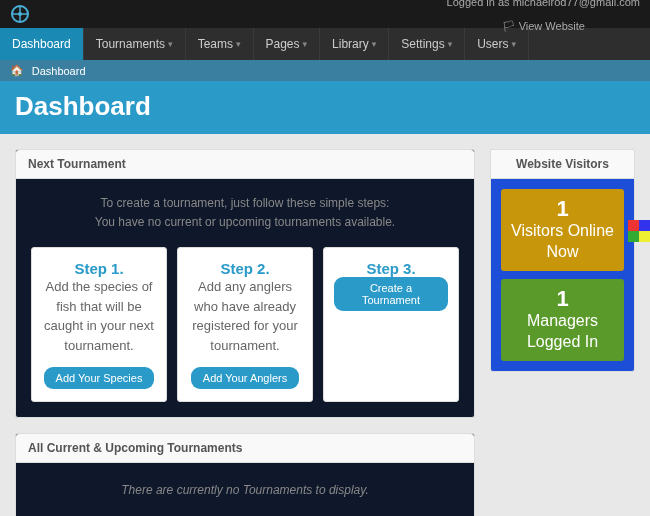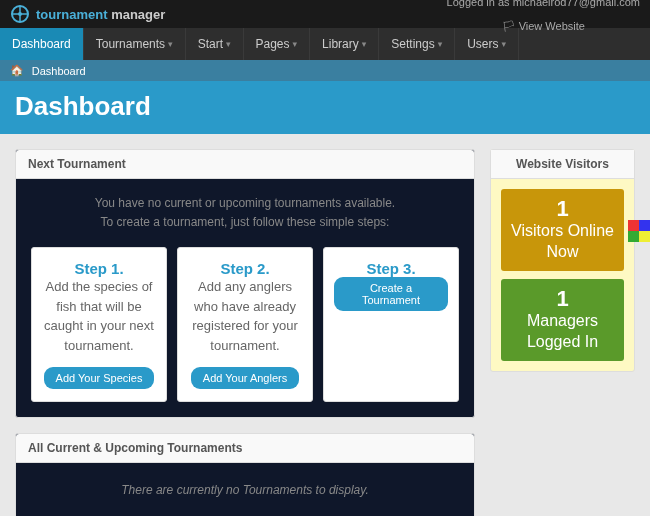--- a/index.html
+++ b/index.html
@@ -178,21 +178,21 @@
       font-style: italic;
     }
 
     
     #right-col {
       width: 145px;
       flex-shrink: 0;
     }
 
     #visitors-card {
-      background: #fef9c3;
+      background: #1d4ed8;
       border: 1px solid #ddd;
       border-radius: 3px;
     }
     #visitors-header {
       border-bottom: 1px solid #ddd;
       padding: 7px 10px;
       font-size: 12px;
       font-weight: bold;
       color: #555;
       background: #f9f9f9;
@@ -252,45 +252,40 @@
 
 <div id="topbar">
   <div id="logo-area">
 
     <svg id="logo-icon" viewBox="0 0 20 20">
       <circle cx="10" cy="10" r="8" fill="none" stroke="#4ab0d9" stroke-width="2"></circle>
       <line x1="10" y1="2" x2="10" y2="18" stroke="#4ab0d9" stroke-width="1.5"></line>
       <line x1="2" y1="10" x2="18" y2="10" stroke="#4ab0d9" stroke-width="1.5"></line>
       <circle cx="10" cy="10" r="2" fill="#4ab0d9"></circle>
     </svg>
-    <span id="logo-text">
-      <span>tournament</span>
-      <span style="color:#fff; font-weight:normal;"> </span>
-      <span style="color:#ccc;">manager</span>
-    </span>
   </div>
   <div id="topbar-right">
     <span>Logged in as michaelrod77@gmail.com</span>
     <span id="view-website-link" style="cursor:pointer;">
       <span>🏳</span>
       <span>View Website</span>
     </span>
   </div>
 </div>
 
 <div id="navbar">
   <div class="nav-item active">
     <span>Dashboard</span>
   </div>
   <div class="nav-item">
     <span>Tournaments</span>
     <span class="nav-arrow">▾</span>
   </div>
   <div class="nav-item">
-    <span>Start</span>
+    <span>Teams</span>
     <span class="nav-arrow">▾</span>
   </div>
   <div class="nav-item">
     <span>Pages</span>
     <span class="nav-arrow">▾</span>
   </div>
   <div class="nav-item">
     <span>Library</span>
     <span class="nav-arrow">▾</span>
   </div>
@@ -326,22 +321,22 @@
   <div id="main">
 
     <div id="left-col">
 
       <div class="card">
         <div class="card-header">
           <span>Next Tournament</span>
         </div>
         <div id="next-tournament-body">
           <div id="no-tournament-msg">
+            <div>To create a tournament, just follow these simple steps:</div>
             <div>You have no current or upcoming tournaments available.</div>
-            <div>To create a tournament, just follow these simple steps:</div>
           </div>
           <div class="steps-container">
 
             <div class="step-box">
               <div class="step-title">
                 <span>Step 1.</span>
               </div>
               <div class="step-desc">Add the species of fish that will be caught in your next tournament.</div>
               <button class="btn-blue">Add Your Species</button>
             </div>

